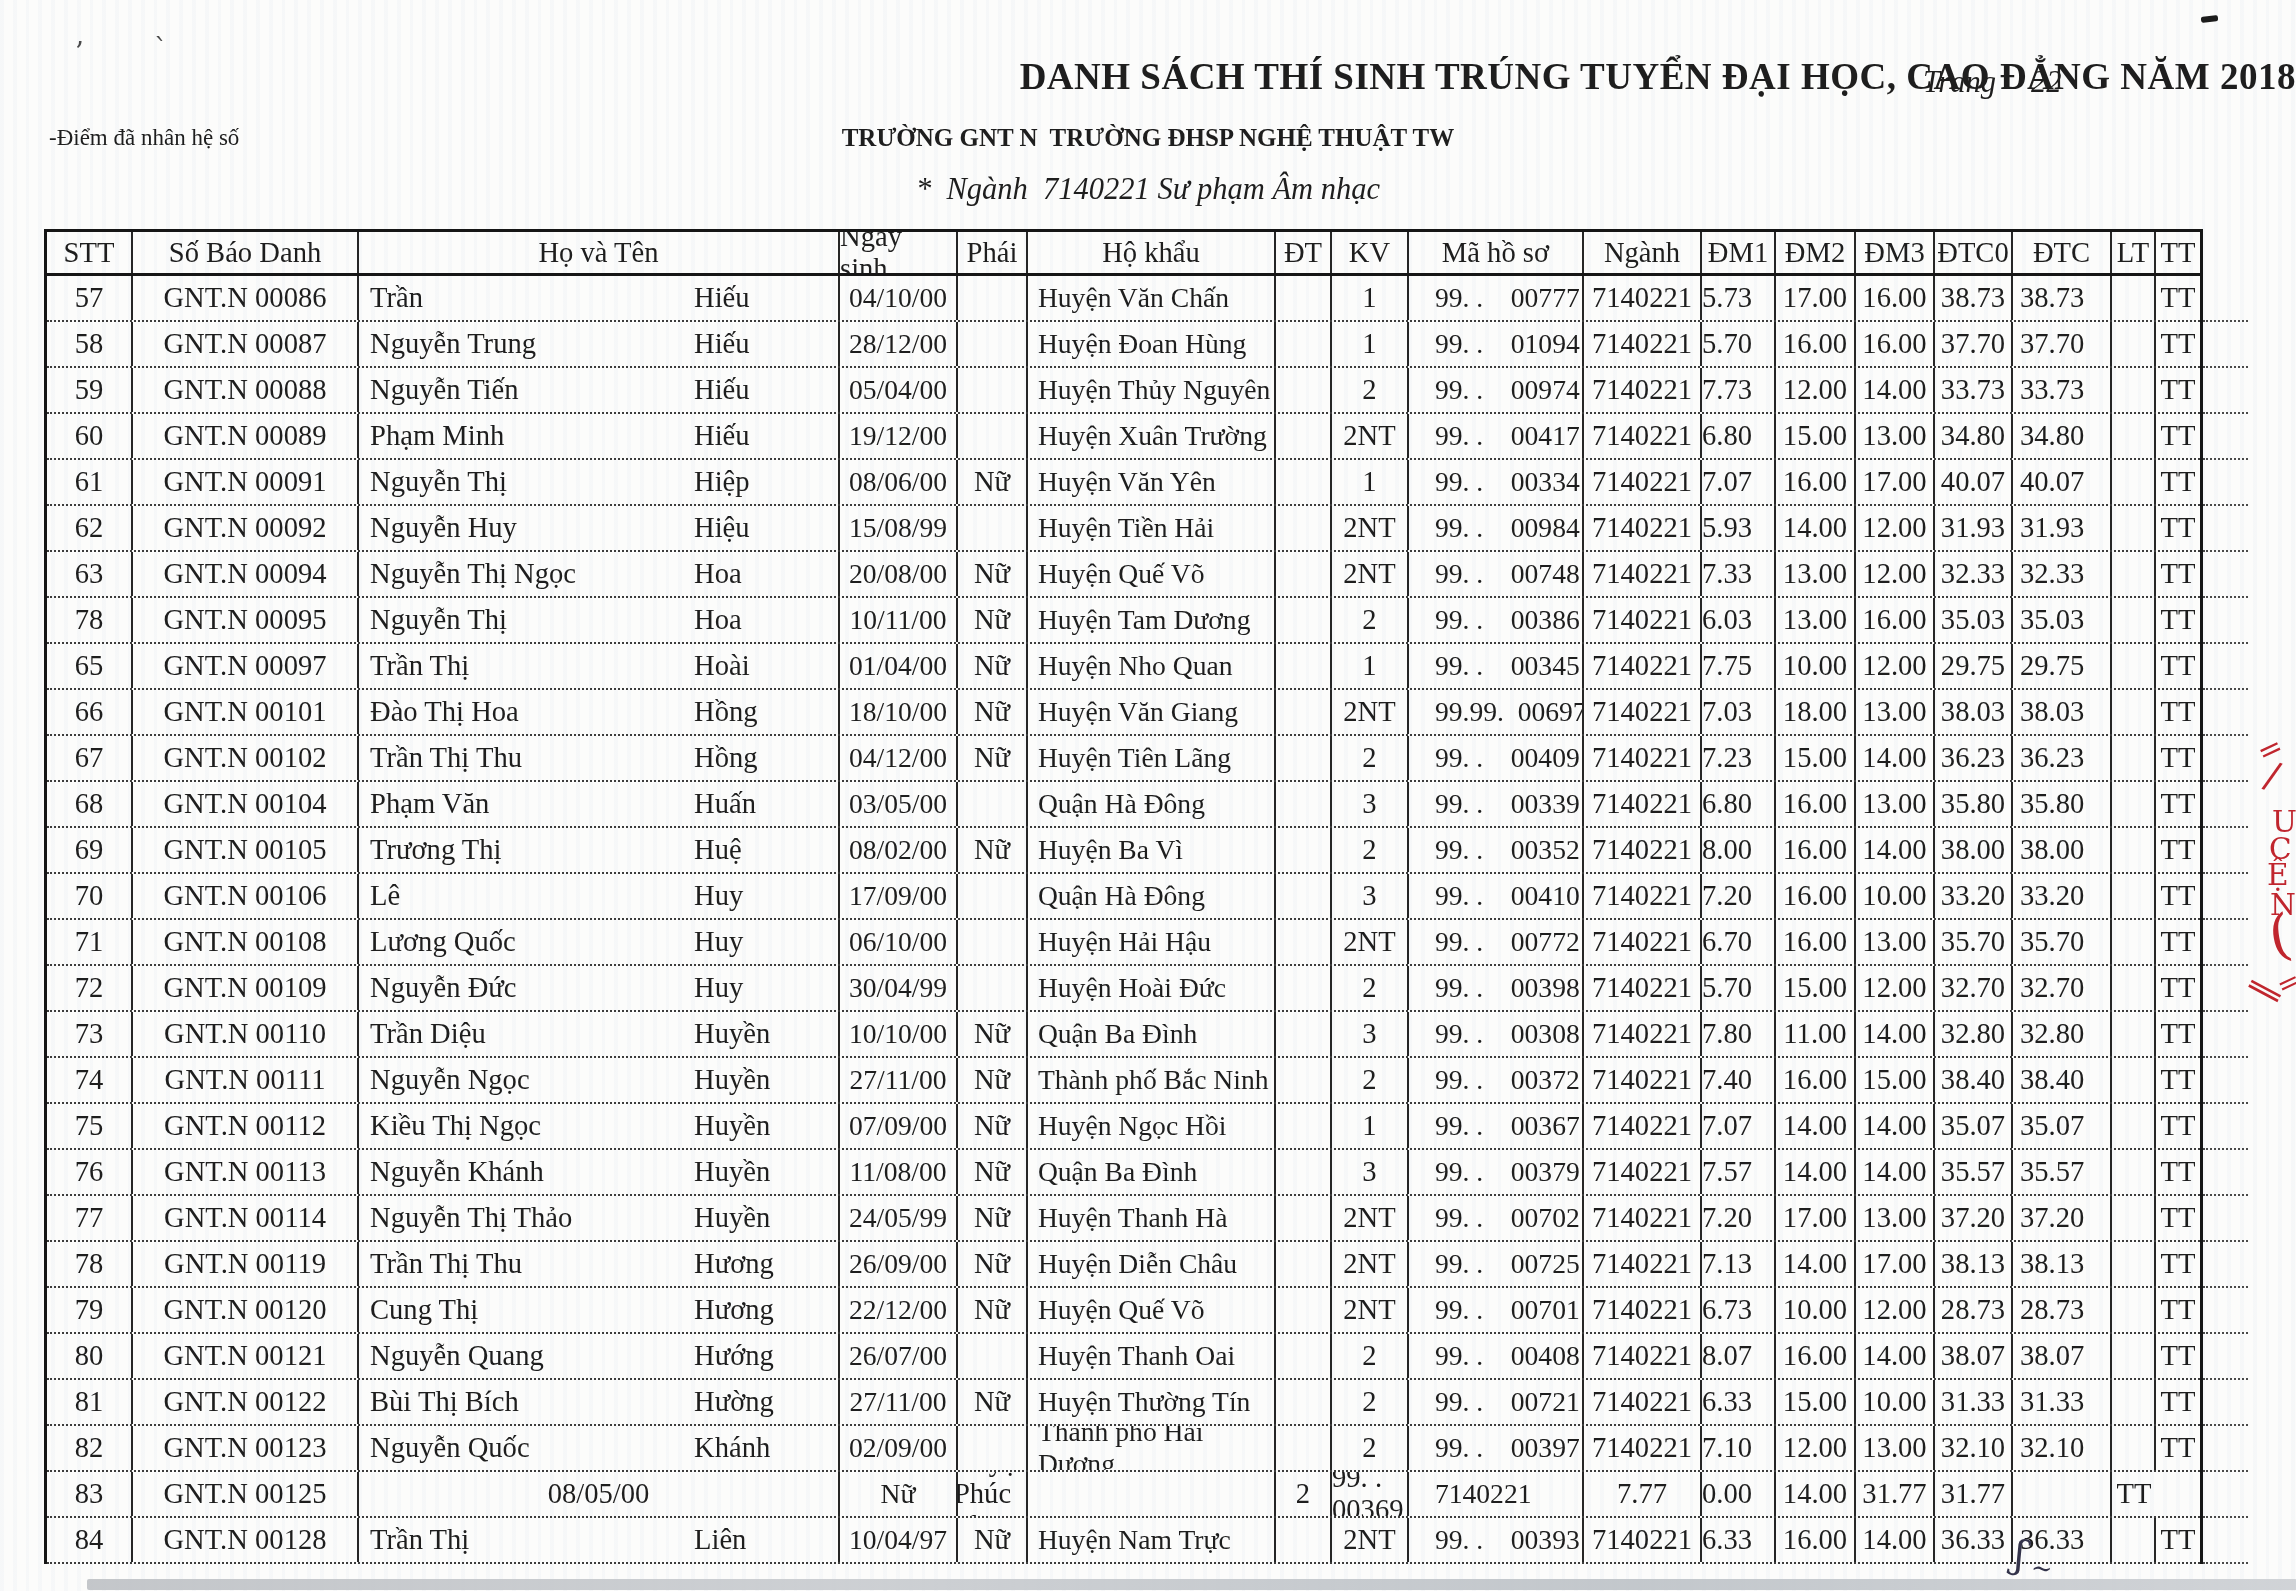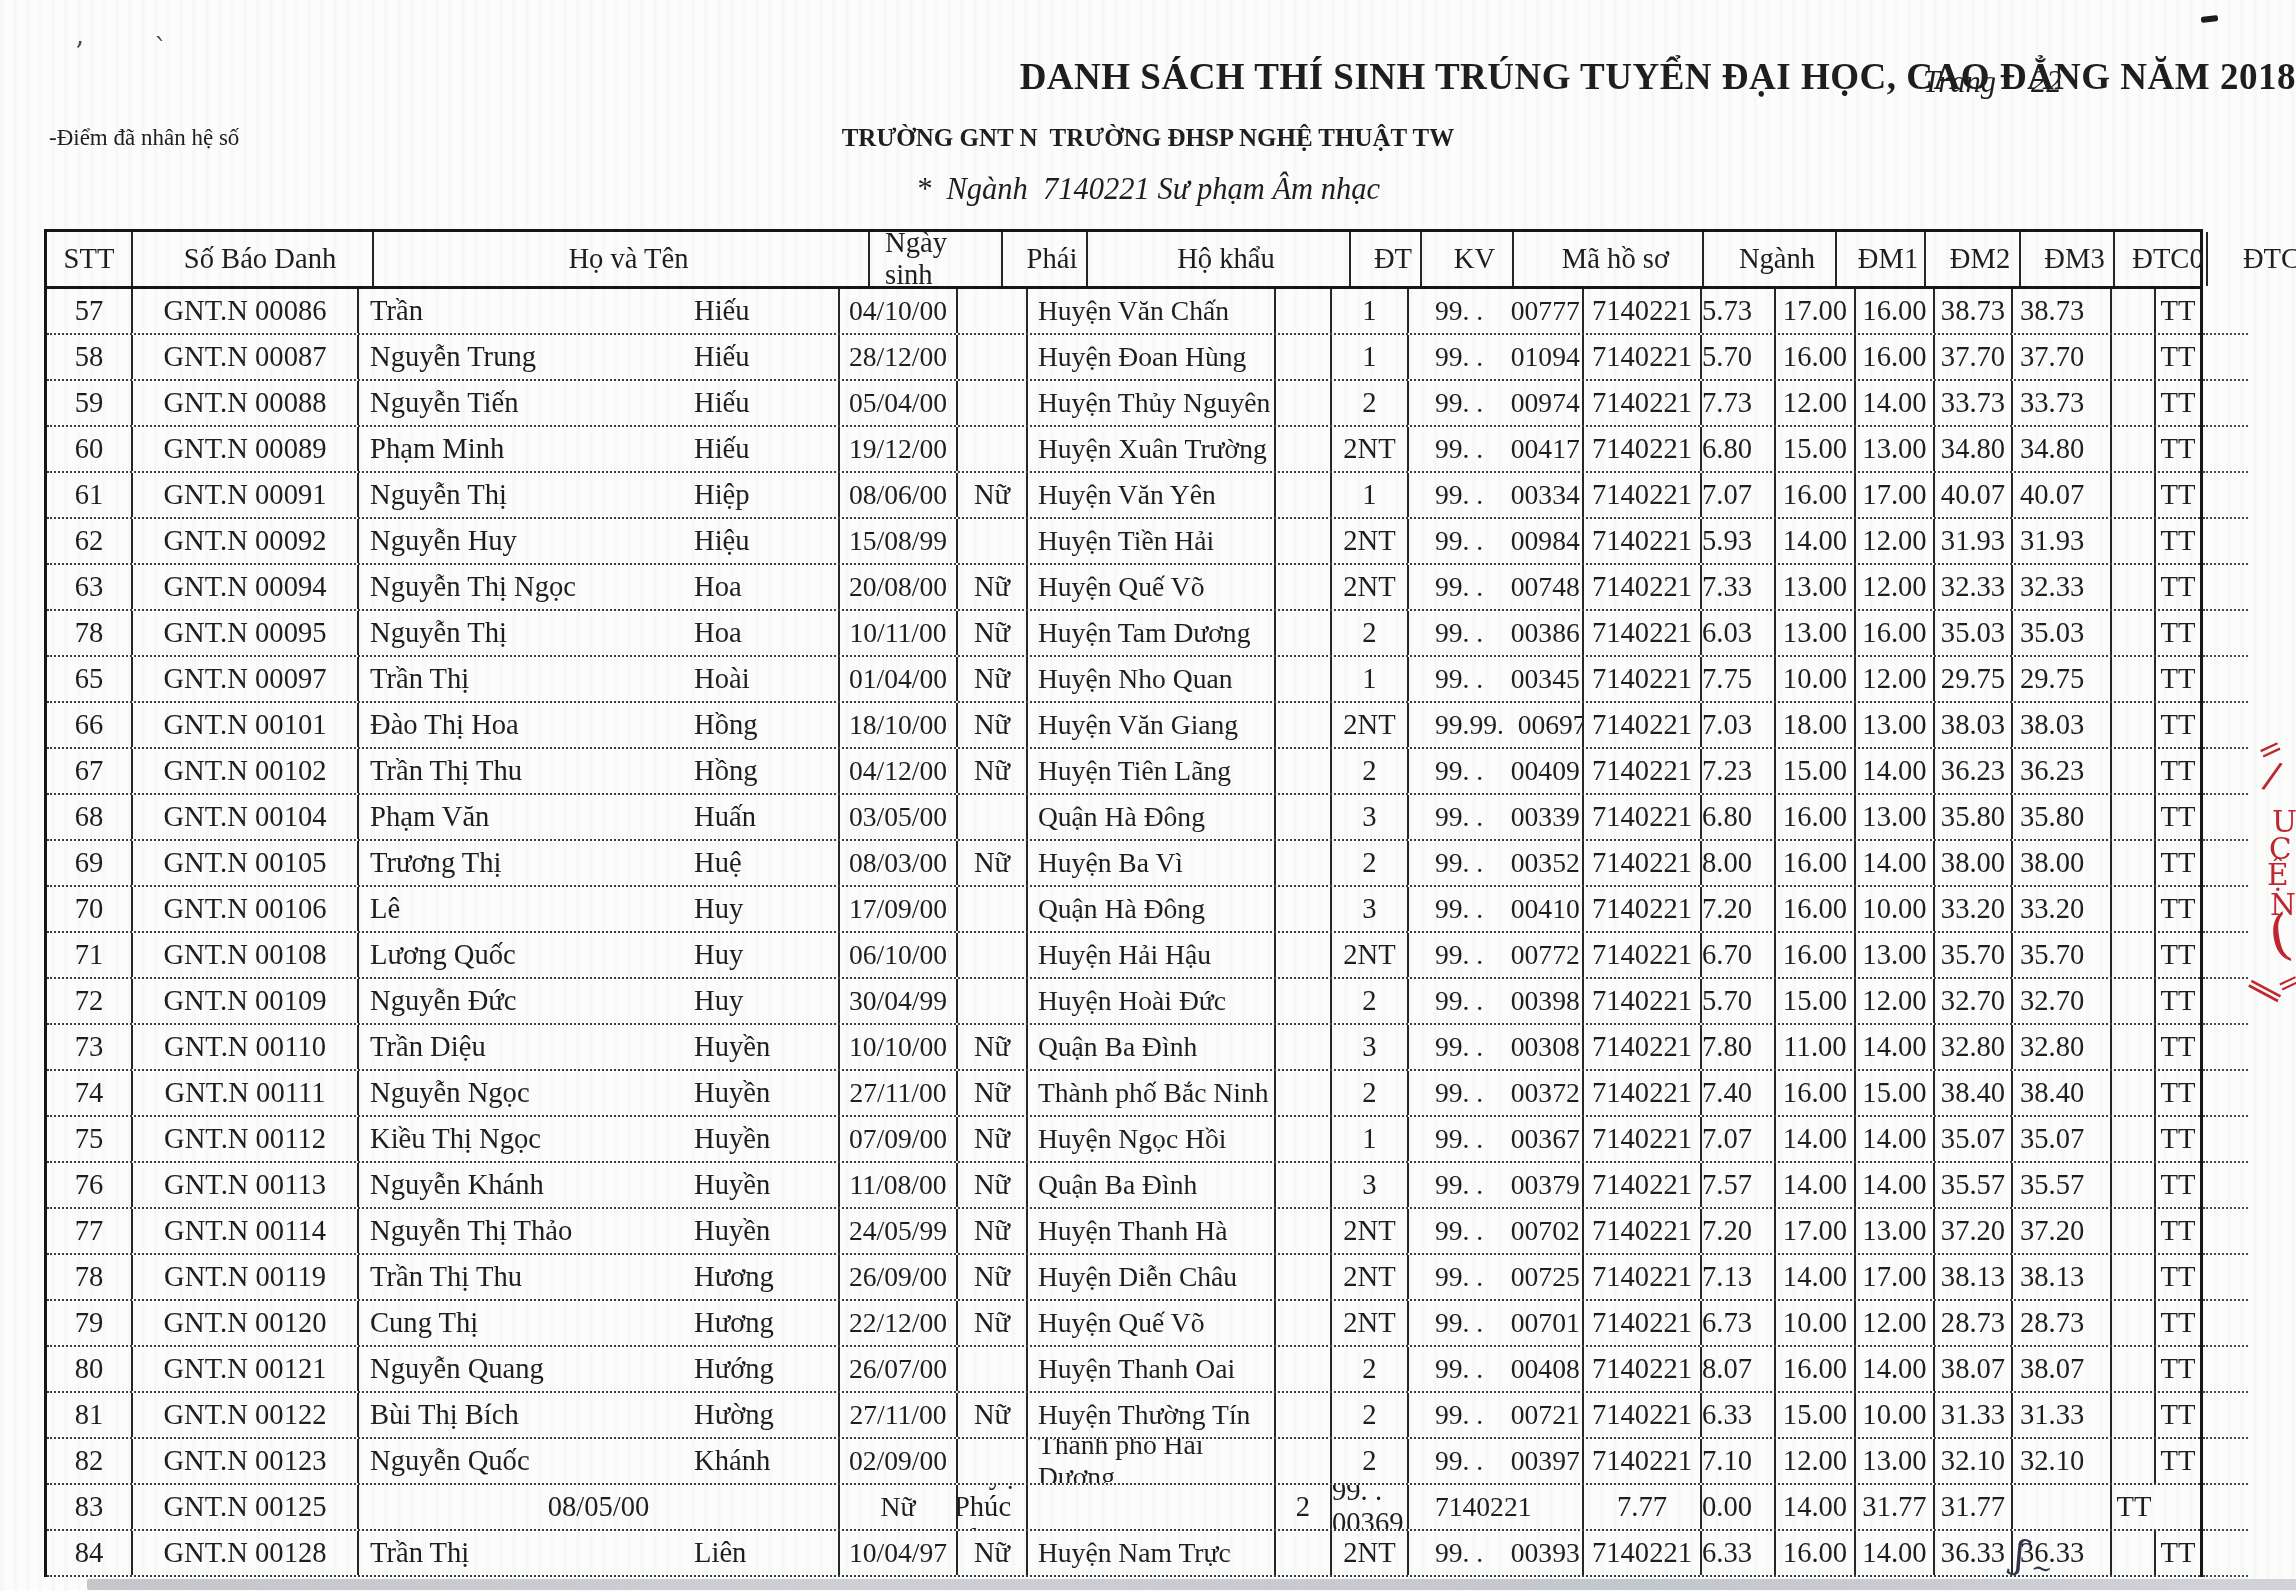--- a/index.html
+++ b/index.html
@@ -20,21 +20,21 @@
   .major { position:absolute; top:172px; left:0; width:100%; text-align:center;
            font-style:italic; font-size:30.5px; white-space:pre; }
 
   .table { position:absolute; top:229px; left:44px; width:2159px;
            border:3px solid #161616; border-bottom:none; }
   .row { display:grid;
          grid-template-columns:86px 226px 481px 118px 70px 248px 56px 77px 175px 118px 74px 80px 79px 78px 99px 44px 44px;
          height:46px; border-bottom:2px dotted #3c3c3c; position:relative; }
   .row::after { content:""; position:absolute; right:-48px; bottom:-2px; width:45px;
                 border-bottom:2px dotted #4a4a4a; }
-  .row.header { height:57px; border-bottom:3px solid #161616;gap:15px; }
+  .row.header { height:44px; border-bottom:3px solid #161616; }
   .row.header::after { display:none; }
   .cell { display:flex; align-items:center; justify-content:center;
           border-right:2px solid #262626; font-size:28.6px; overflow:hidden; }
   .cell:last-child { border-right:none; }
   .row.header .cell { font-size:28.6px; }
 
   #rows .cell:nth-child(4) { font-size:27.6px; }
   #rows .cell:nth-child(6) { justify-content:flex-start; padding-left:9.9px; font-size:27.6px; }
   #rows .cell:nth-child(9) { justify-content:flex-start; padding-left:9.9px; white-space:pre; font-size:27.6px;margin-left:16px; }
   #rows .cell:nth-child(11){ justify-content:flex-end; padding-right:22px; }
@@ -362,21 +362,21 @@
     <div class="cell">TT</div>
   </div>
 
   <div class="row">
     <div class="cell">69</div>
     <div class="cell">GNT.N 00105</div>
     <div class="cell name">
       <span class="ho">Trương Thị</span>
       <span class="ten">Huệ</span>
     </div>
-    <div class="cell">08/03/00</div>
+    <div class="cell">08/02/00</div>
     <div class="cell">Nữ</div>
     <div class="cell">Huyện Ba Vì</div>
     <div class="cell"></div>
     <div class="cell">2</div>
     <div class="cell">99. .    00352</div>
     <div class="cell">7140221</div>
     <div class="cell">8.00</div>
     <div class="cell">16.00</div>
     <div class="cell">14.00</div>
     <div class="cell">38.00</div>

